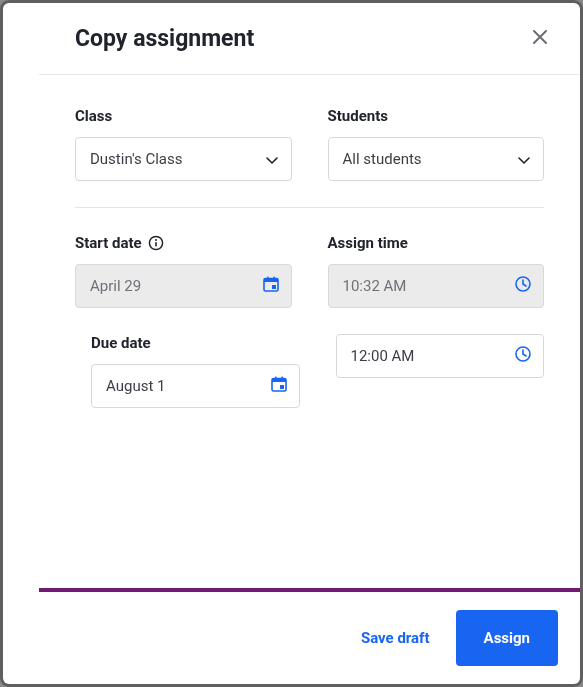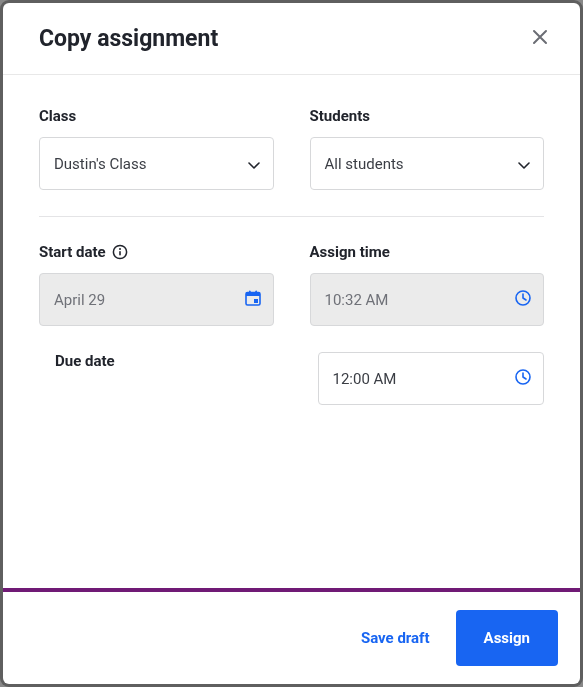--- a/index.html
+++ b/index.html
@@ -18,20 +18,21 @@
     }
     .modal {
       width: 577px;
       height: 681px;
       background: #fff;
       border-radius: 6px;
       display: flex;
       flex-direction: column;
       overflow: hidden;
       box-shadow: 0 0 0 3px rgba(0,0,0,0.3);
+      padding-left: 36px;
     }
     .modal-header {
       display: flex;
       align-items: center;
       justify-content: space-between;
       padding: 22px 32px 22px 36px;
       border-bottom: 1px solid #e8e8e8;
     }
     .modal-title {
       font-size: 23px;
@@ -69,21 +70,21 @@
       margin-bottom: 12px;
       display: flex;
       align-items: center;
       gap: 6px;
     }
     .select-wrap, .input-wrap {
       position: relative;
     }
     .select, .input {
       width: 100%;
-      height: 53px;
+      height: 44px;
       border: 1px solid #d7d8da;
       border-radius: 4px;
       padding: 0 40px 0 14px;
       font-size: 15px;
       color: #3b3e45;
       background: #fff;
       appearance: none;
       -webkit-appearance: none;
       outline: none;
       font-family: inherit;
@@ -233,20 +234,32 @@
               <path d="M9 5 V9 L12 11" stroke="#1865f2" stroke-width="1.6" stroke-linecap="round" stroke-linejoin="round"></path>
             </svg>
           </span>
         </div>
       </div>
     </div>
 
     <div class="row" style="margin-bottom:0;margin-left:16px;">
       <div class="col">
         <div class="field-label">Due date</div>
+        <div class="input-wrap">
+          <input class="input" value="August 1" style="">
+          <span class="input-icon">
+            <svg width="18" height="18" viewBox="0 0 18 18" fill="none">
+              <rect x="2" y="3.5" width="14" height="12.5" rx="1.5" stroke="#1865f2" stroke-width="1.6"></rect>
+              <rect x="2" y="3.5" width="14" height="3.5" fill="#1865f2"></rect>
+              <rect x="5" y="1.5" width="1.6" height="3" rx="0.8" fill="#1865f2"></rect>
+              <rect x="11.4" y="1.5" width="1.6" height="3" rx="0.8" fill="#1865f2"></rect>
+              <rect x="10" y="10" width="4" height="4" fill="#1865f2"></rect>
+            </svg>
+          </span>
+        </div>
       </div>
       <div class="col">
         <div class="input-wrap">
           <input class="input" value="12:00 AM" style="">
           <span class="input-icon">
             <svg width="18" height="18" viewBox="0 0 18 18" fill="none">
               <circle cx="9" cy="9" r="7" stroke="#1865f2" stroke-width="1.6"></circle>
               <path d="M9 5 V9 L12 11" stroke="#1865f2" stroke-width="1.6" stroke-linecap="round" stroke-linejoin="round"></path>
             </svg>
           </span>

